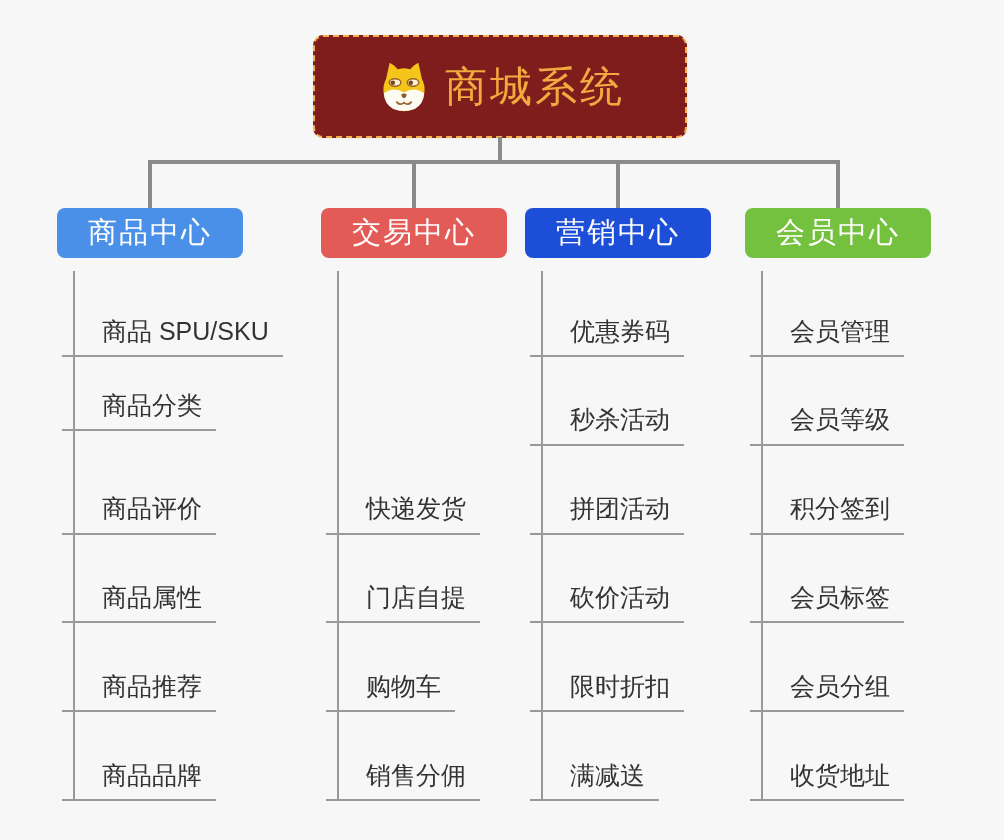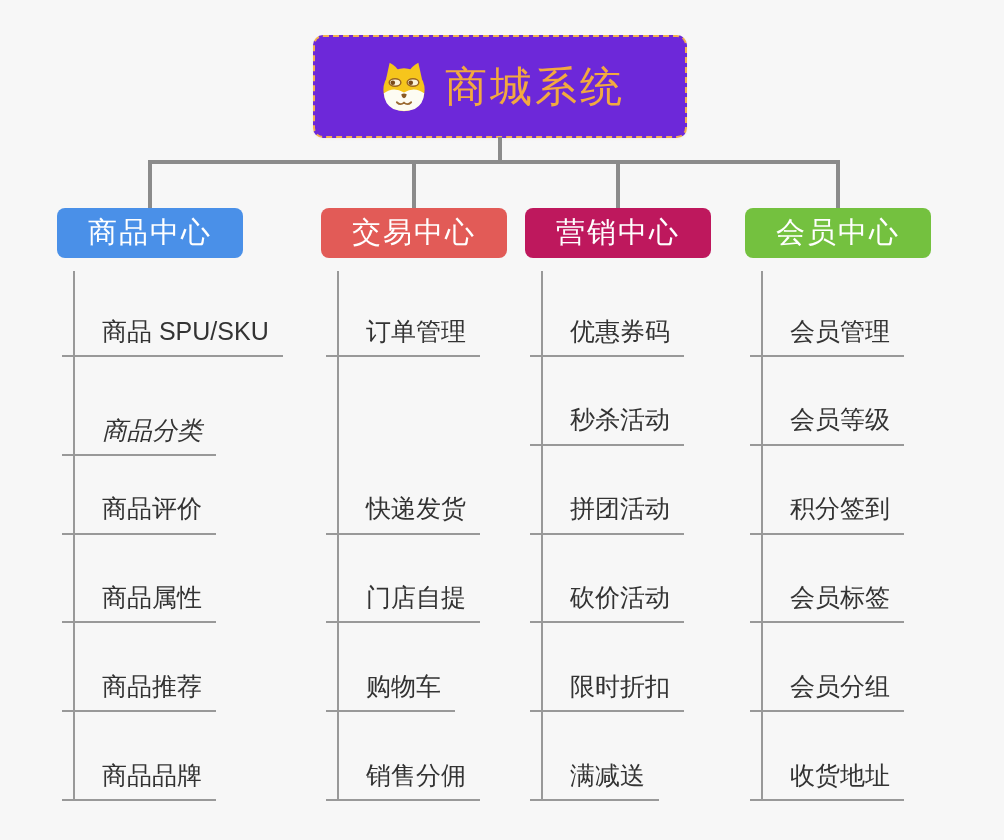--- a/index.html
+++ b/index.html
@@ -1,21 +1,21 @@
 <!DOCTYPE html>
 <html><head>
 <meta charset="utf-8">
 <style>
   html,body{margin:0;padding:0;background:#f7f7f7;font-family:"Liberation Sans","DejaVu Sans",sans-serif;}
   .canvas{position:relative;width:1004px;height:840px;background:#f7f7f7;overflow:hidden;}
 
   
   .root-node{
     position:absolute;left:313px;top:35px;width:374px;height:103px;
-    background:#6d28d9;border:2px dashed #F3B14E;border-radius:10px;
+    background:#7f1d1d;border:2px dashed #F3B14E;border-radius:10px;
     box-sizing:border-box;display:flex;align-items:center;justify-content:center;
     box-shadow:0 1px 3px rgba(0,0,0,0.04);
   }
   .root-title{font-size:42px;letter-spacing:3px;color:#F2A93F;line-height:1;}
   .root-icon{width:58px;height:52px;margin-right:12px;flex:0 0 auto;}
 
   
   .line{position:absolute;background:#8B8B8B;}
   .stub-line{left:498px;top:137px;width:4px;height:25px;}
   .bus-line{left:150px;top:160px;width:689px;height:4px;border-radius:2px;}
@@ -71,21 +71,21 @@
     <div class="drop-line"></div>
     <div class="branch-box" style="background: rgb(74, 144, 232);">
       <span>商品中心</span>
     </div>
     <div class="trunk-line"></div>
 
   <div class="item" style="top: 103px;">
     <span>商品 SPU/SKU</span>
   </div>
 
-  <div class="item" style="top: 202px; font-style: italic;">
+  <div class="item" style="top: 177px;">
     <span>商品分类</span>
   </div>
 
   <div class="item" style="top: 280.6px; justify-content: flex-end;">
     <span>商品评价</span>
   </div>
 
   <div class="item" style="top: 369.4px;">
     <span>商品属性</span>
   </div>
@@ -99,23 +99,20 @@
   </div>
 </div>
 
   <div class="branch" style="left: 321px;">
     <div class="drop-line"></div>
     <div class="branch-box" style="background: rgb(226, 91, 87);">
       <span>交易中心</span>
     </div>
     <div class="trunk-line"></div>
 
-  <div class="item" style="top: 103px;">
-    <span>订单管理</span>
-  </div>
 
 
   <div class="item" style="top: 280.6px;">
     <span>快递发货</span>
   </div>
 
   <div class="item" style="top: 369.4px;">
     <span>门店自提</span>
   </div>
 
@@ -123,21 +120,21 @@
     <span>购物车</span>
   </div>
 
   <div class="item" style="top: 547px;">
     <span>销售分佣</span>
   </div>
 </div>
 
   <div class="branch" style="left: 525px;">
     <div class="drop-line"></div>
-    <div class="branch-box" style="background: #be185d;">
+    <div class="branch-box" style="background: #1d4ed8;">
       <span>营销中心</span>
     </div>
     <div class="trunk-line"></div>
 
   <div class="item" style="top: 103px;">
     <span>优惠券码</span>
   </div>
 
   <div class="item" style="top: 191.8px;">
     <span>秒杀活动</span>

